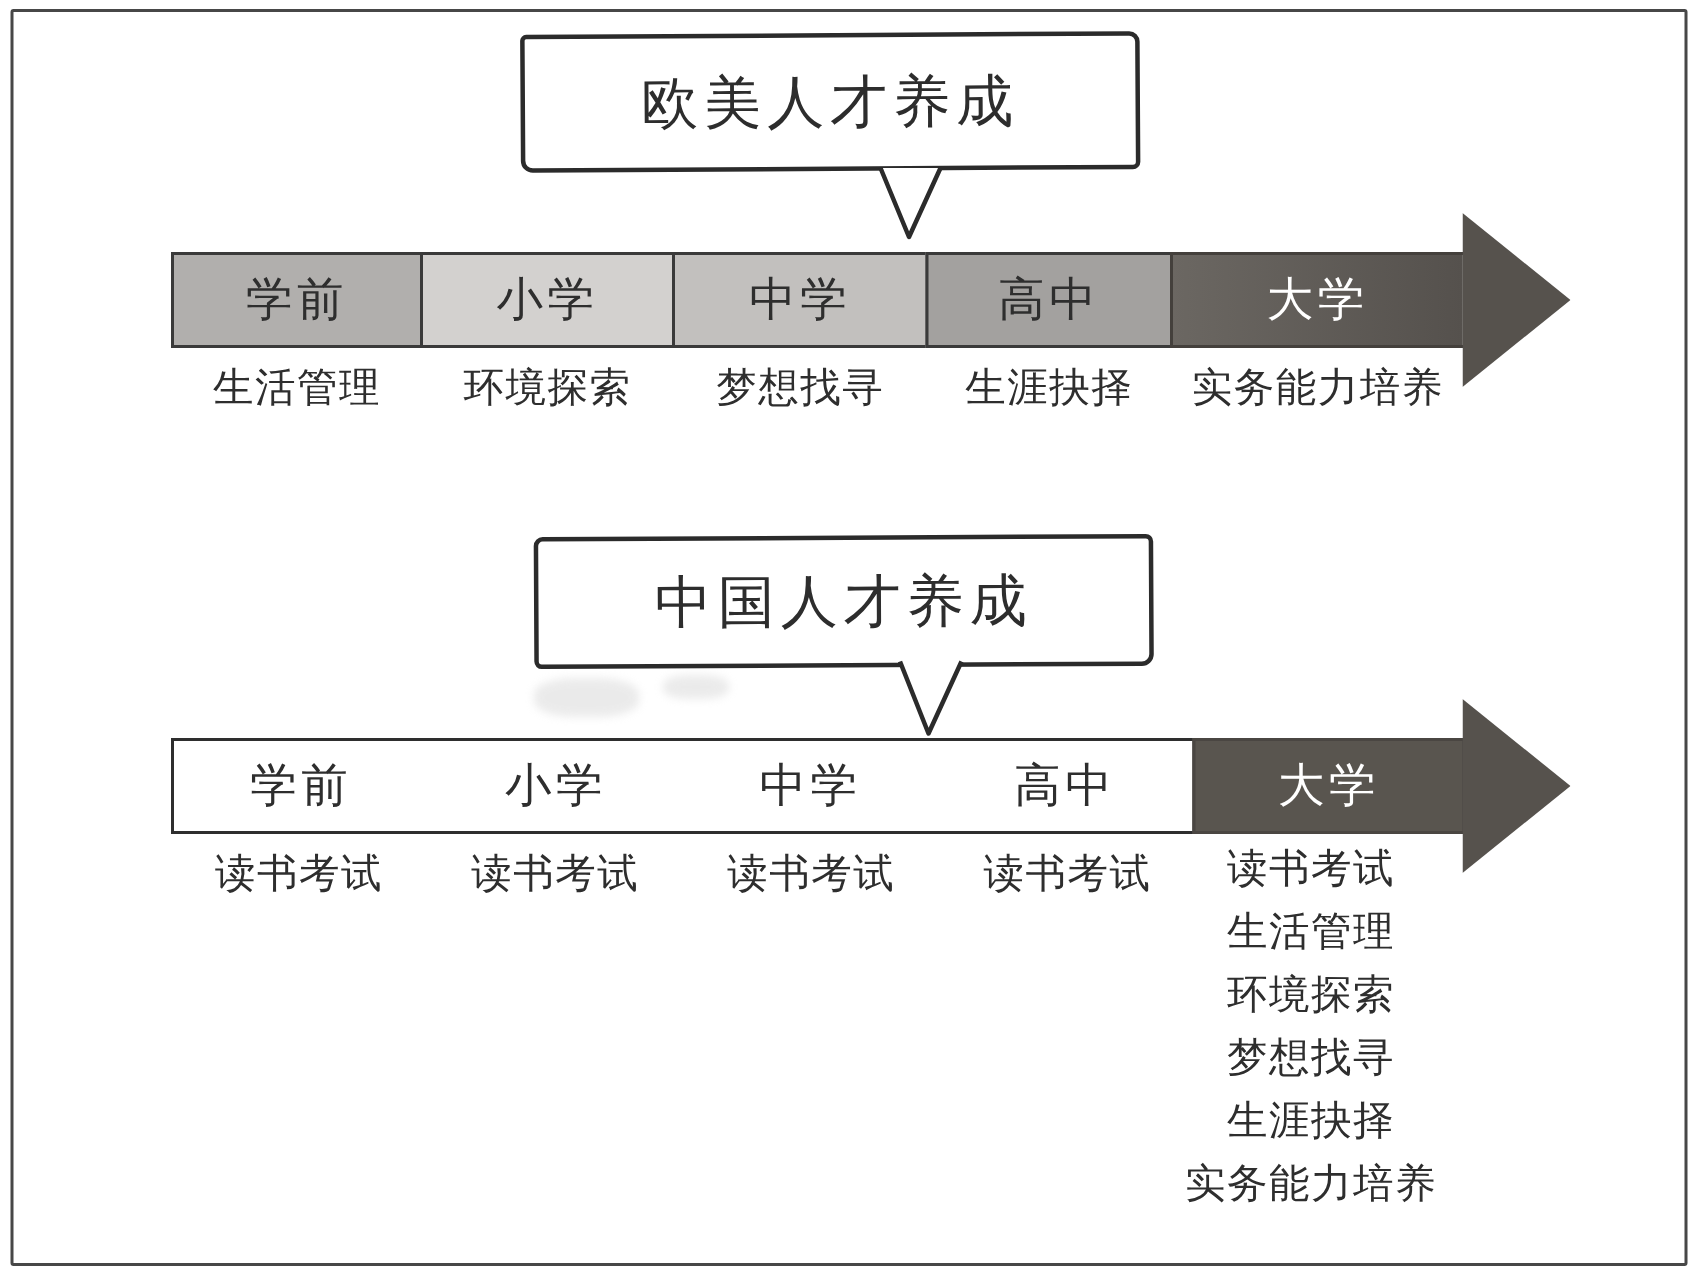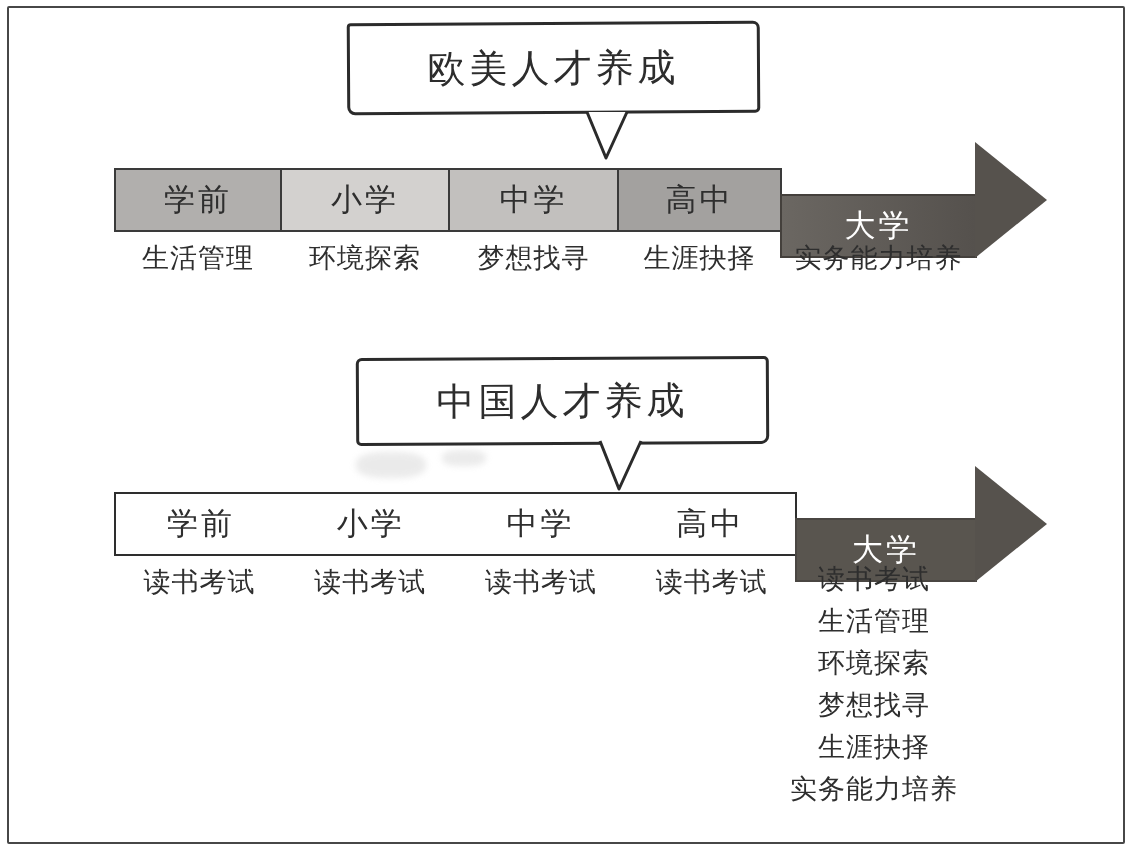--- a/index.html
+++ b/index.html
@@ -32,21 +32,21 @@
   
   .arrow{position:absolute;left:114px;width:933px;height:64px;}
   .arrow-top{top:168px;}
   .arrow-bottom{top:492px;}
   .seg{
     position:absolute;top:0;height:64px;
     box-sizing:border-box;border:2px solid #3a3a3a;
     display:flex;align-items:center;justify-content:center;
     font-size:31px;letter-spacing:3px;white-space:nowrap;
   }
-  .seg-dark{border-color:#44403c;color:#ffffff;margin-top:26px;}
+  .seg-dark{border-color:#44403c;color:#ffffff;}
   .head{position:absolute;top:-26px;}
   .sub{
     position:absolute;top:72px;height:34px;
     display:flex;align-items:flex-start;justify-content:center;
     font-size:27px;letter-spacing:1px;color:#2e2e2e;white-space:nowrap;
   }
   .whitebox{
     position:absolute;left:0;top:0;width:683px;height:64px;
     box-sizing:border-box;border:2px solid #2e2e2e;background:#fff;
     display:flex;align-items:stretch;

